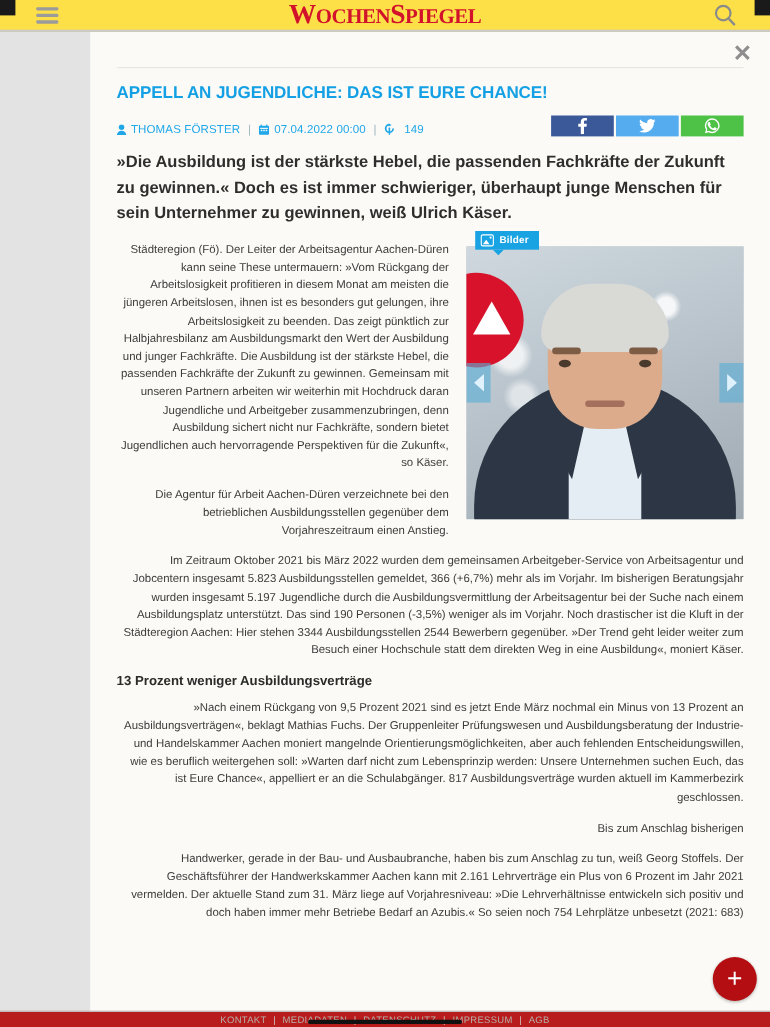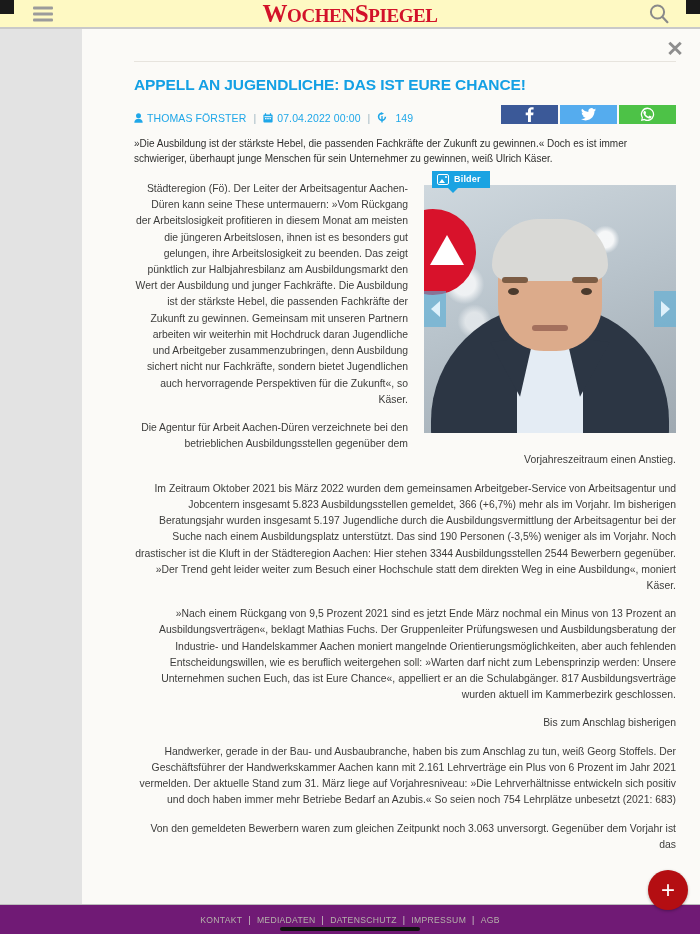--- a/index.html
+++ b/index.html
@@ -15,21 +15,21 @@
     background: #e3e3e3;
     font-family: "Liberation Sans", sans-serif;
     color: #3c3c3b;
     -webkit-font-smoothing: antialiased;
   }
 
   
   .topbar {
     position: relative;
     height: 29px;
-    background: #fef9c3;
+    background: #fde047;
     border-bottom: 2px solid #c9c9c9;
     display: flex;
     align-items: center;
     justify-content: center;
     z-index: 40;
   }
   .topbar::before,
   .topbar::after {
     content: "";
     position: absolute;
@@ -123,21 +123,20 @@
     color: #8e8e8e;
     font-size: 21px;
     font-weight: bold;
     line-height: 20px;
     text-align: center;
     font-family: "Liberation Sans", sans-serif;
   }
 
   .content {
     padding: 0 24px 0 24px;
-    margin-left: 28px;
   }
 
   .hr-top {
     border-top: 1px solid #e7e4de;
     margin: 0 0 14px 0;
   }
 
   h1.headline {
     margin: 0 0 10px 0;
     font-size: 15.5px;
@@ -191,23 +190,23 @@
     color: #fff;
   }
   .sh-fb { background: #3b5998; }
   .sh-tw { background: #55acee; }
   .sh-wa { background: #4dc247; }
   .share svg { display: block; }
 
   
   p.lead {
     margin: 0 0 14px 0;
-    font-size: 10px;
+    font-size: 15px;
     line-height: 1.55;
-    font-weight: normal;
+    font-weight: bold;
     color: #2e2e2d;
   }
 
   
   figure.gallery {
     float: right;
     width: 252px;
     margin: 4px 0 10px 16px;
     position: relative;
   }
@@ -447,22 +446,22 @@
     cursor: pointer;
     z-index: 50;
     box-shadow: 0 1px 3px rgba(0,0,0,.3);
   }
 
   
   .footer {
     position: absolute;
     left: 0; right: 0;
     bottom: 0;
-    height: 30px;
-    background: #701a75;
+    height: 15px;
+    background: #b91c1c;
     border-top: 1px solid #bdbdbd;
     display: flex;
     align-items: center;
     justify-content: center;
     font-size: 8.6px;
     letter-spacing: 0.3px;
     color: #b5b2ab;
     z-index: 45;
     text-transform: uppercase;
   }
@@ -612,25 +611,25 @@
               <i></i>
             </div>
         </div>
 
       </figure>
 
       <p class="body">Städteregion (Fö). Der Leiter der Arbeitsagentur Aachen-Düren kann seine These untermauern: »Vom Rückgang der Arbeitslosigkeit profitieren in diesem Monat am meisten die jüngeren Arbeitslosen, ihnen ist es besonders gut gelungen, ihre Arbeitslosigkeit zu beenden. Das zeigt pünktlich zur Halbjahresbilanz am Ausbildungsmarkt den Wert der Ausbildung und junger Fachkräfte. Die Ausbildung ist der stärkste Hebel, die passenden Fachkräfte der Zukunft zu gewinnen. Gemeinsam mit unseren Partnern arbeiten wir weiterhin mit Hochdruck daran Jugendliche und Arbeitgeber zusammenzubringen, denn Ausbildung sichert nicht nur Fachkräfte, sondern bietet Jugendlichen auch hervorragende Perspektiven für die Zukunft«, so Käser.</p>
       <p class="body">Die Agentur für Arbeit Aachen-Düren verzeichnete bei den betrieblichen Ausbildungsstellen gegenüber dem Vorjahreszeitraum einen Anstieg.</p>
       <p class="body">Im Zeitraum Oktober 2021 bis März 2022 wurden dem gemeinsamen Arbeitgeber-Service von Arbeitsagentur und Jobcentern insgesamt 5.823 Ausbildungsstellen gemeldet, 366 (+6,7%) mehr als im Vorjahr. Im bisherigen Beratungsjahr wurden insgesamt 5.197 Jugendliche durch die Ausbildungsvermittlung der Arbeitsagentur bei der Suche nach einem Ausbildungsplatz unterstützt. Das sind 190 Personen (-3,5%) weniger als im Vorjahr. Noch drastischer ist die Kluft in der Städteregion Aachen: Hier stehen 3344 Ausbildungsstellen 2544 Bewerbern gegenüber. »Der Trend geht leider weiter zum Besuch einer Hochschule statt dem direkten Weg in eine Ausbildung«, moniert Käser.</p>
 
+      <h2 class="sub">13 Prozent weniger Ausbildungsverträge</h2>
 
       <p class="body">»Nach einem Rückgang von 9,5 Prozent 2021 sind es jetzt Ende März nochmal ein Minus von 13 Prozent an Ausbildungsverträgen«, beklagt Mathias Fuchs. Der Gruppenleiter Prüfungswesen und Ausbildungsberatung der Industrie- und Handelskammer Aachen moniert mangelnde Orientierungsmöglichkeiten, aber auch fehlenden Entscheidungswillen, wie es beruflich weitergehen soll: »Warten darf nicht zum Lebensprinzip werden: Unsere Unternehmen suchen Euch, das ist Eure Chance«, appelliert er an die Schulabgänger. 817 Ausbildungsverträge wurden aktuell im Kammerbezirk geschlossen.</p>
       <p class="body">Bis zum Anschlag bisherigen</p>
       <p class="body">Handwerker, gerade in der Bau- und Ausbaubranche, haben bis zum Anschlag zu tun, weiß Georg Stoffels. Der Geschäftsführer der Handwerkskammer Aachen kann mit 2.161 Lehrverträge ein Plus von 6 Prozent im Jahr 2021 vermelden. Der aktuelle Stand zum 31. März liege auf Vorjahresniveau: »Die Lehrverhältnisse entwickeln sich positiv und doch haben immer mehr Betriebe Bedarf an Azubis.« So seien noch 754 Lehrplätze unbesetzt (2021: 683)</p>
-      <p class="body">Von den gemeldeten Bewerbern waren zum gleichen Zeitpunkt noch 3.063 unversorgt. Gegenüber dem Vorjahr ist das</p>
 
     </div>
   </div>
 
   <div class="fab">+</div>
 
   <div class="footer">
     <a href="#">Kontakt</a>
     <span class="fsep">|</span>
     <a href="#">Mediadaten</a>

